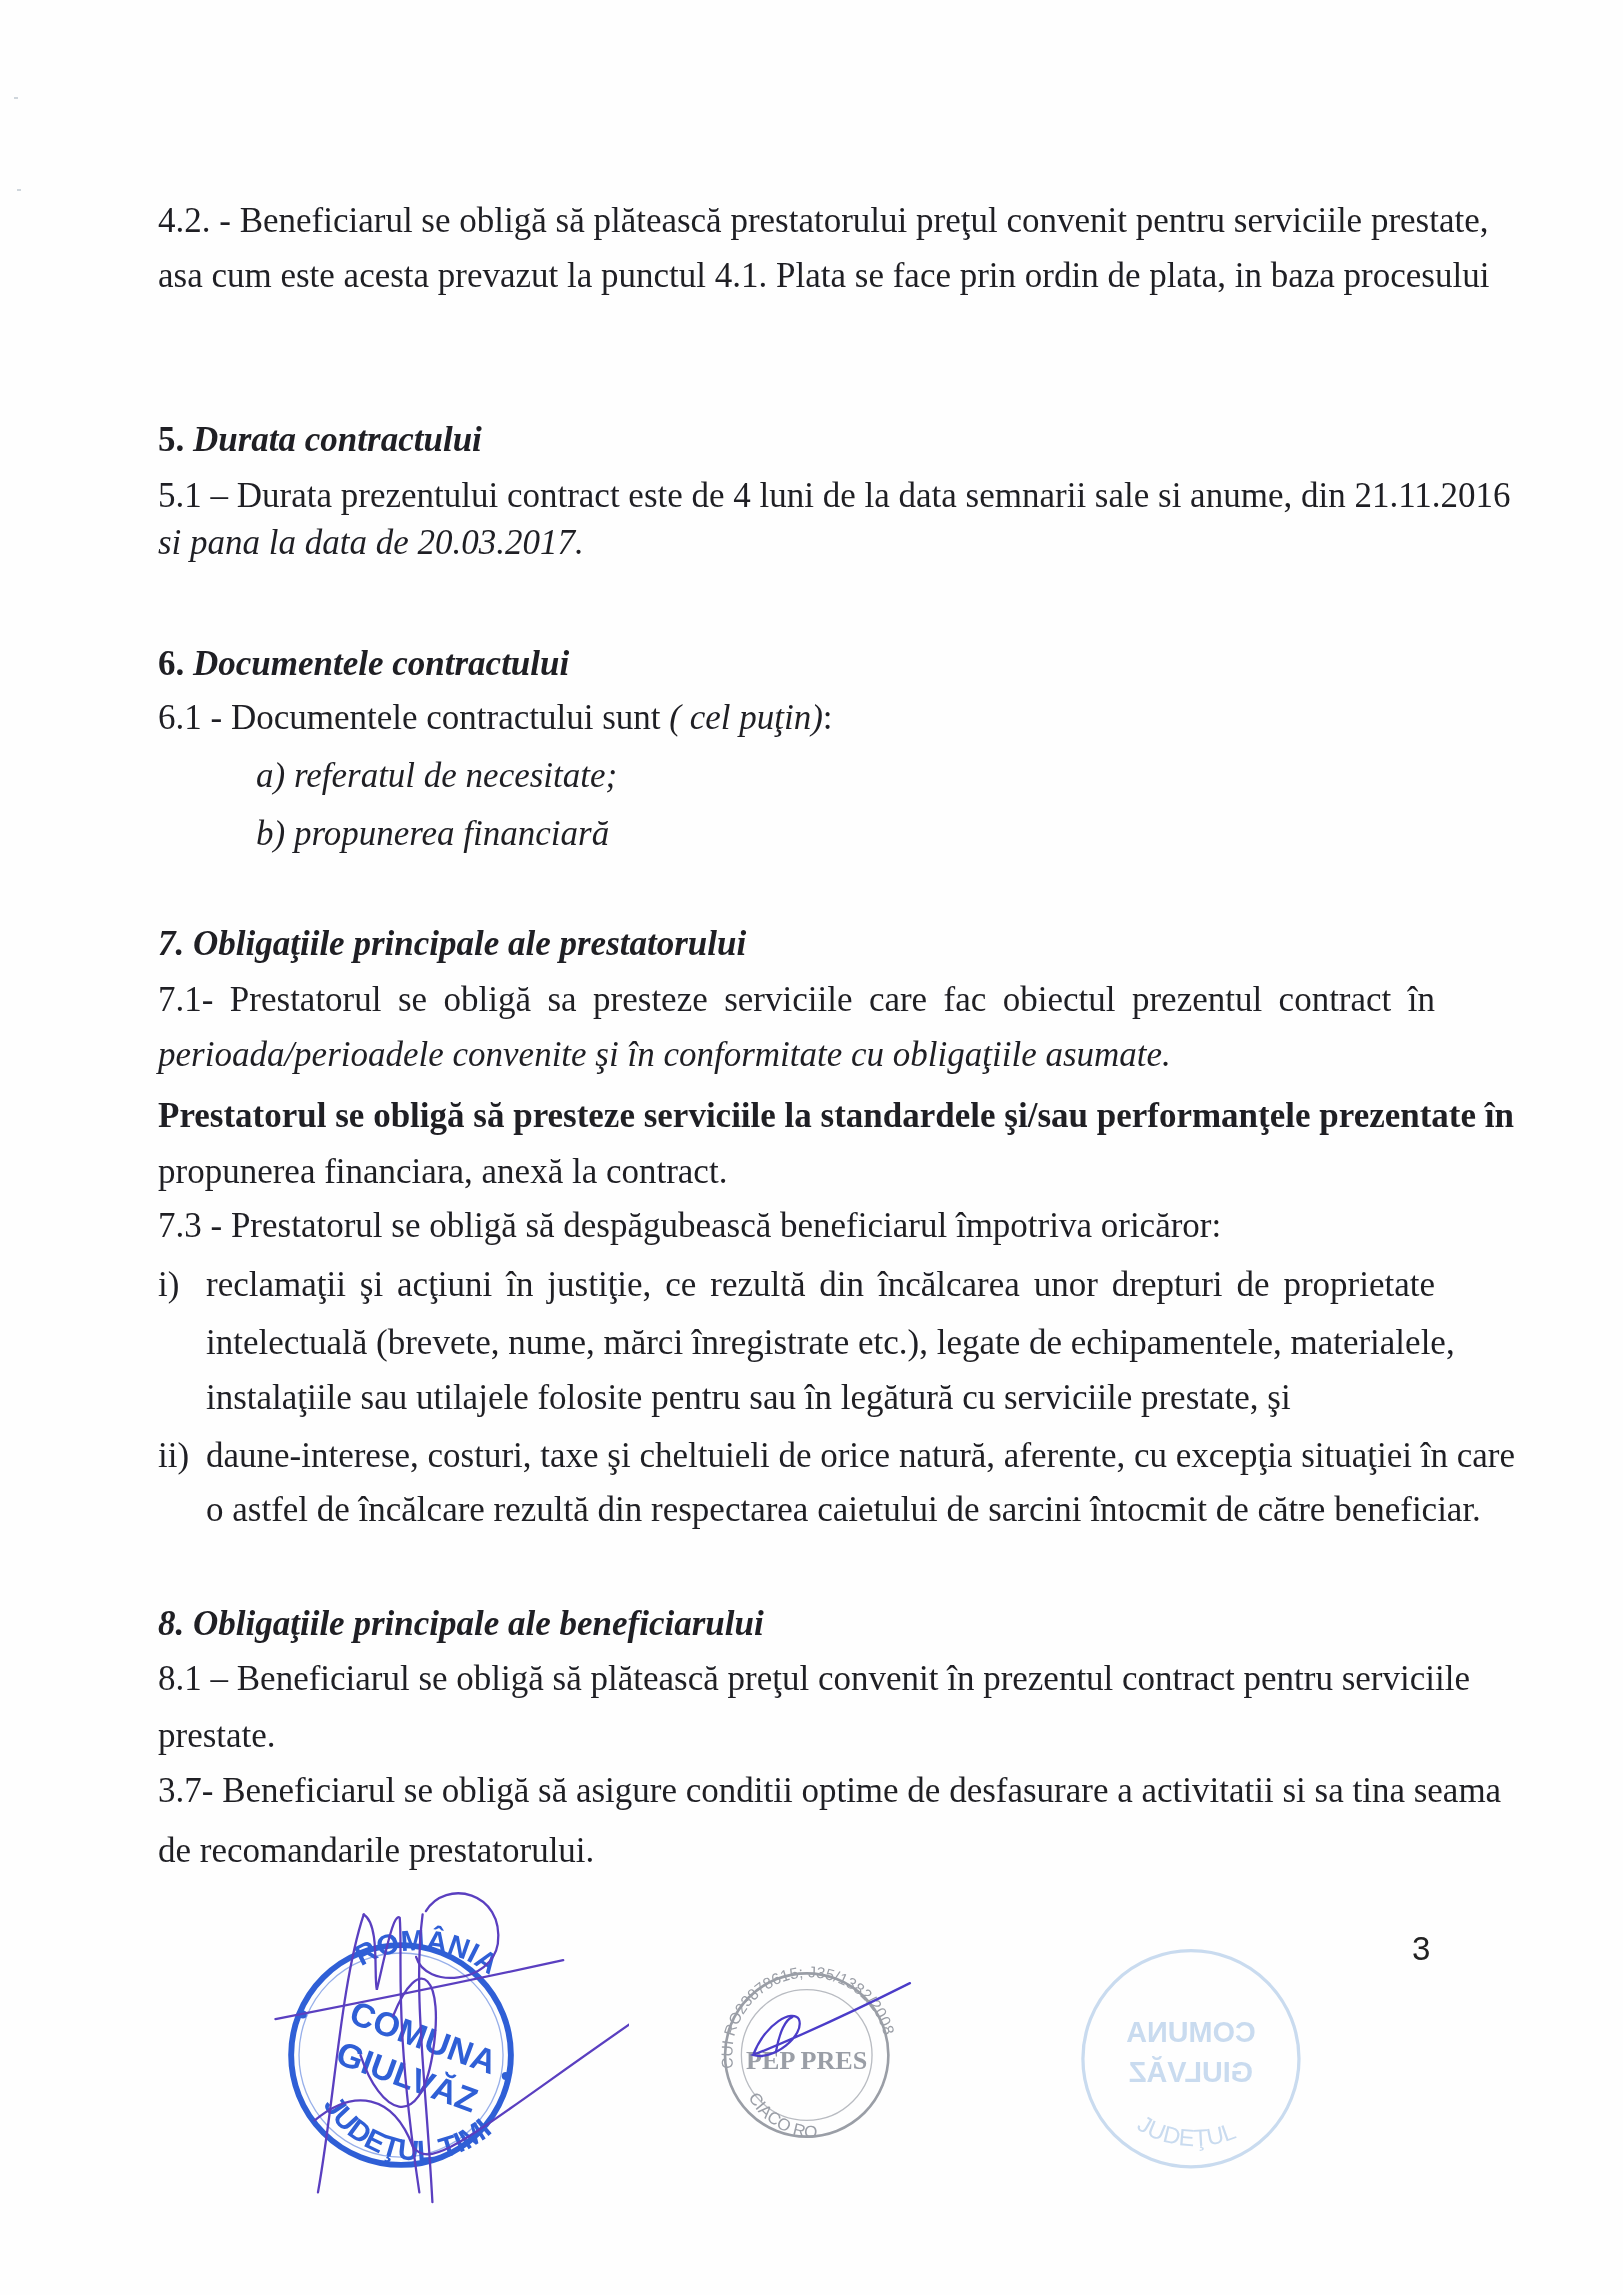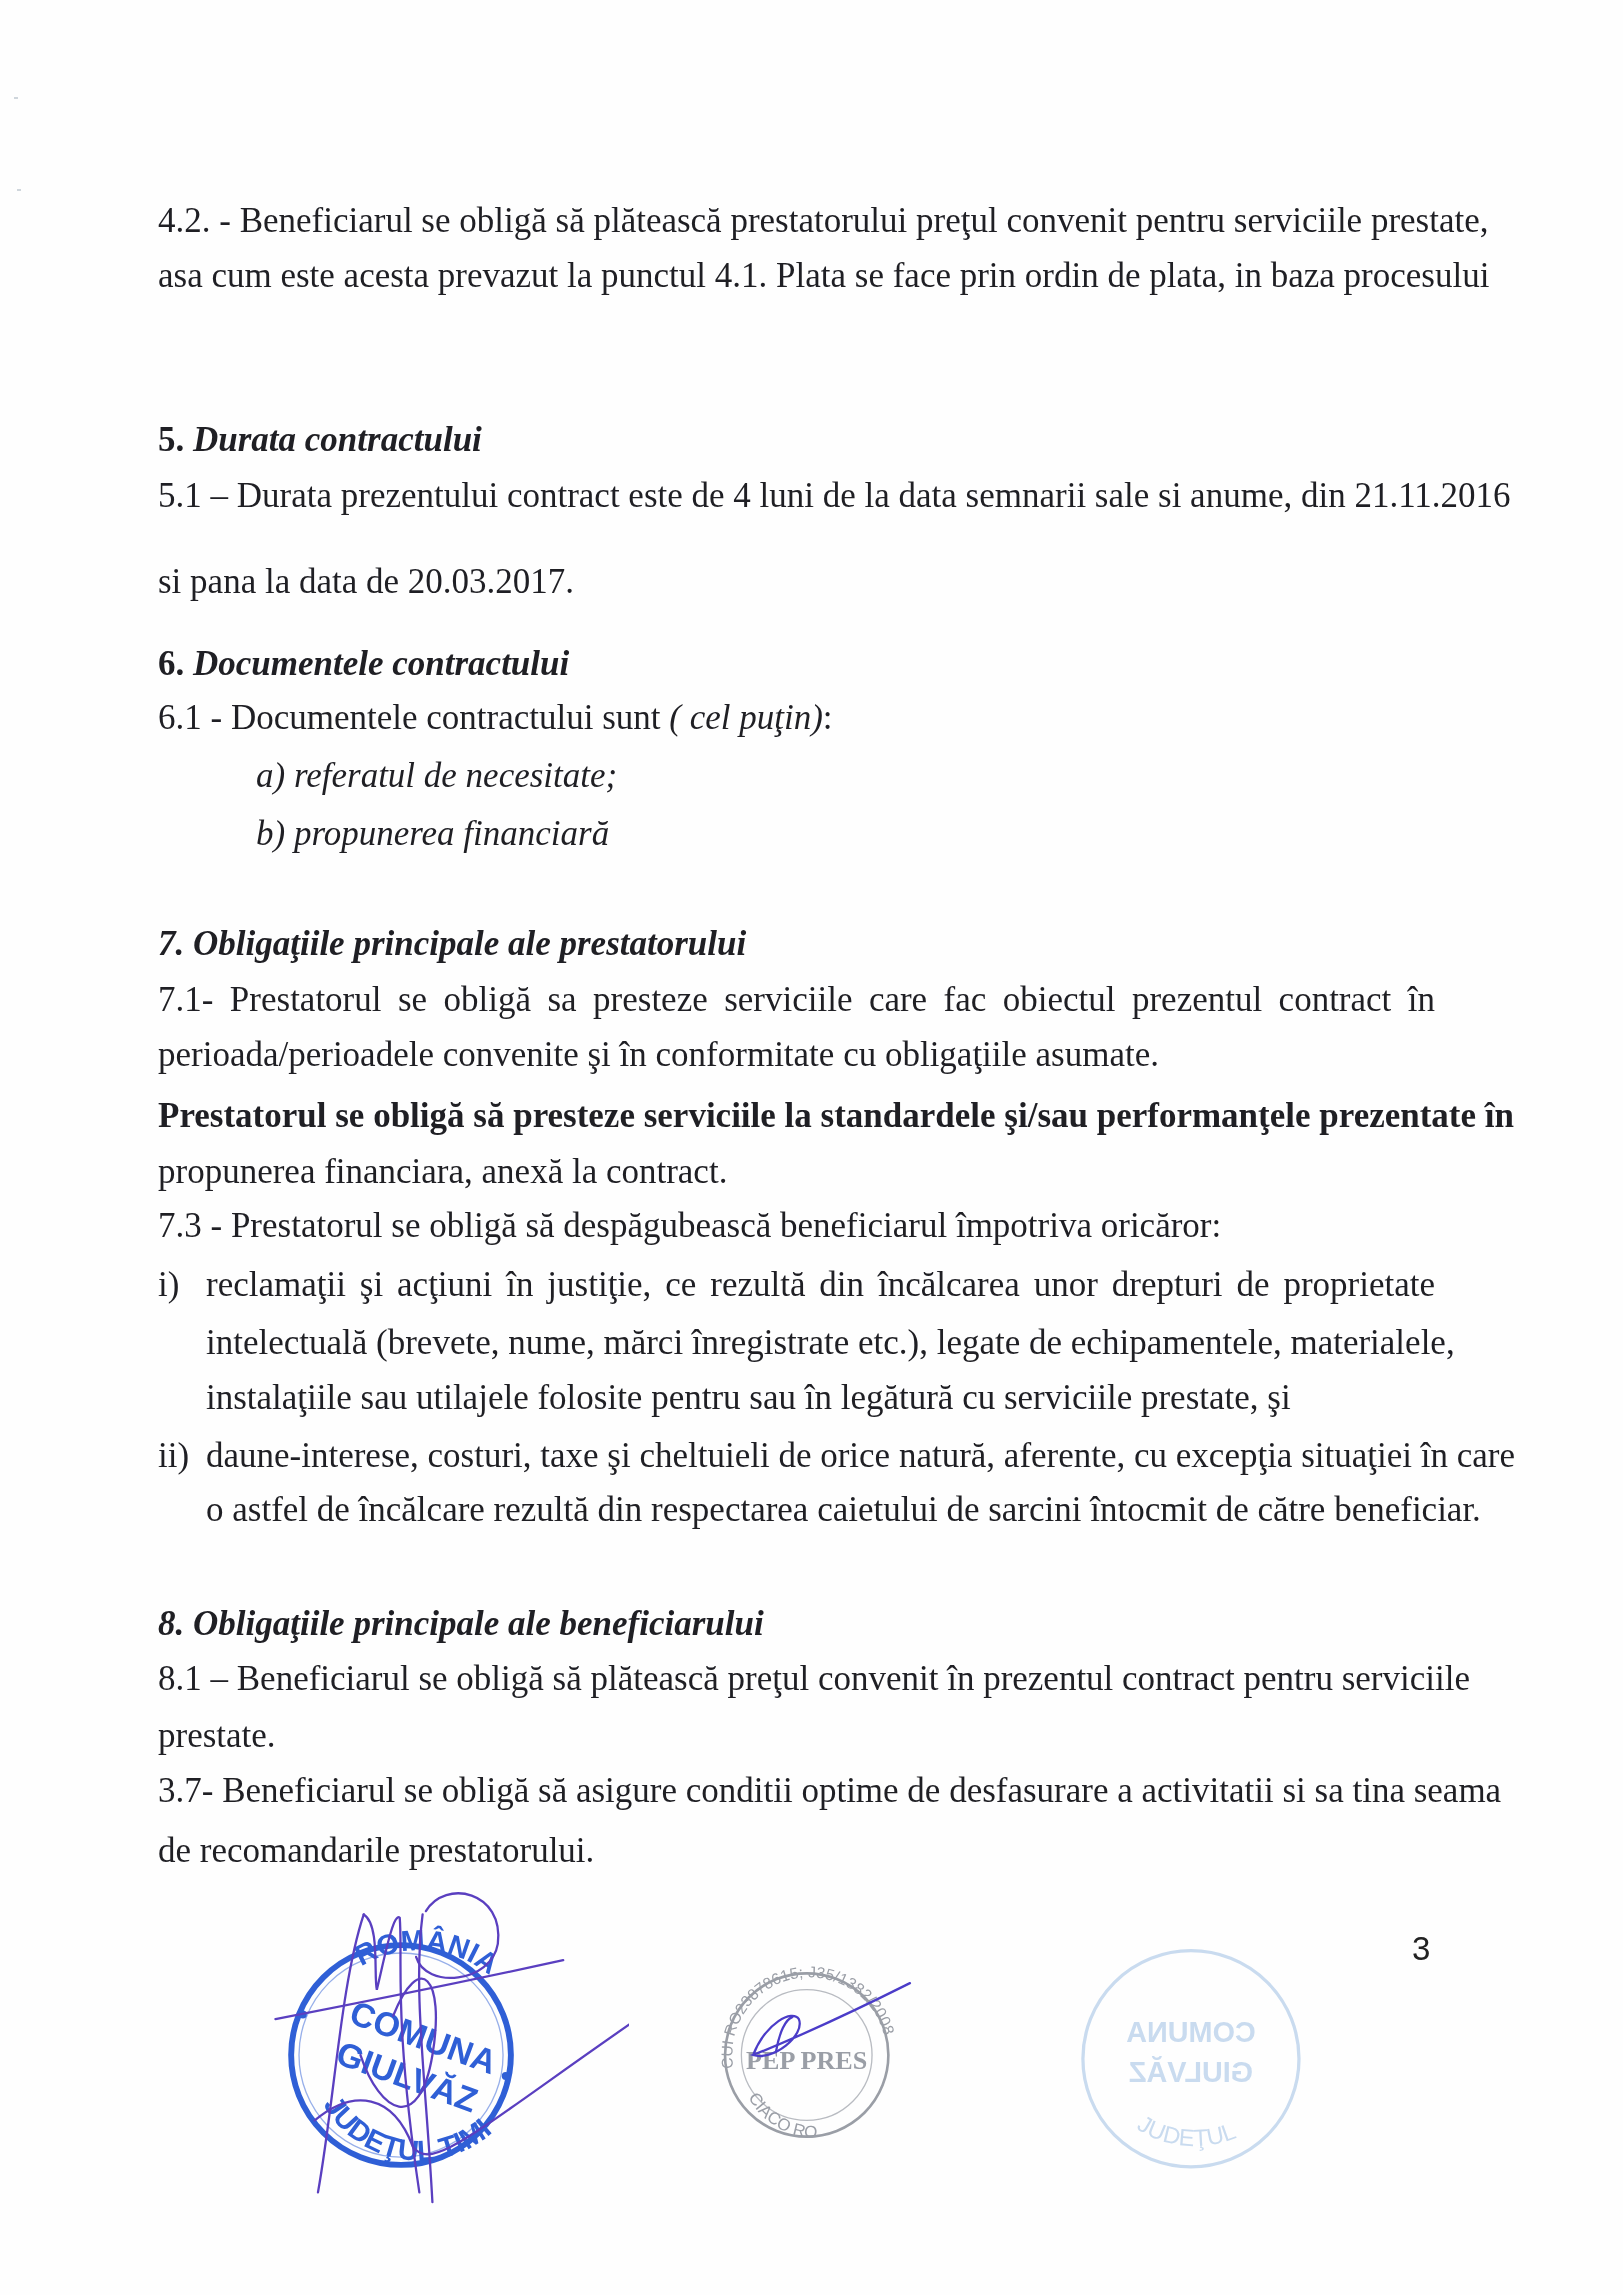--- a/index.html
+++ b/index.html
@@ -39,33 +39,33 @@
   <div class="speck" style="left:17px;top:189px;"></div>
 
   <div class="ln full" style="top:203px;">4.2. -  Beneficiarul se obligă să plătească prestatorului preţul convenit pentru serviciile prestate,</div>
   <div class="ln full" style="top:258px;">asa cum este acesta prevazut la punctul 4.1. Plata se face prin ordin de plata, in baza procesului</div>
 
   <div class="ln plain head" style="top:422px;">
     <span>5.</span>
     <span class="t">Durata contractului</span>
   </div>
   <div class="ln full" style="top:478px;">5.1 – Durata prezentului contract este de 4 luni de la data semnarii sale si anume, din  21.11.2016</div>
-  <div class="ln plain" style="top:564px;">si pana la data de 20.03.2017.</div>
+  <div class="ln plain" style="top:525px;font-style:italic;">si pana la data de 20.03.2017.</div>
 
   <div class="ln plain head" style="top:646px;">
     <span>6.</span>
     <span class="t">Documentele contractului</span>
   </div>
   <div class="ln plain" style="top:700px;"><span>6.1 - Documentele contractului sunt </span><span class="it">( cel puţin)</span><span>:</span></div>
   <div class="ln list-item" style="top:758px;">a) referatul de necesitate;</div>
   <div class="ln list-item" style="top:816px;">b)  propunerea financiară</div>
 
   <div class="ln plain head it" style="top:926px;">7. Obligaţiile principale ale prestatorului</div>
   <div class="ln full" style="top:982px;">7.1- Prestatorul se obligă sa presteze serviciile care fac obiectul prezentul contract în</div>
-  <div class="ln plain" style="top:1037px;">perioada/perioadele convenite şi în conformitate cu obligaţiile asumate.</div>
+  <div class="ln plain" style="top:1037px;font-style:italic;">perioada/perioadele convenite şi în conformitate cu obligaţiile asumate.</div>
   <div class="ln full" style="top:1098px;font-weight:bold;">Prestatorul se obligă să presteze serviciile la standardele şi/sau performanţele prezentate în</div>
   <div class="ln plain" style="top:1154px;">propunerea financiara, anexă la contract.</div>
   <div class="ln plain" style="top:1208px;">7.3 - Prestatorul se obligă să despăgubească beneficiarul împotriva oricăror:</div>
 
   <div class="ln hang-marker" style="top:1267px;">i)</div>
   <div class="ln hang-full" style="top:1267px;">reclamaţii şi acţiuni în justiţie, ce rezultă din încălcarea unor drepturi de proprietate</div>
   <div class="ln hang-full" style="top:1325px;">intelectuală (brevete, nume, mărci înregistrate etc.), legate de echipamentele, materialele,</div>
   <div class="ln hang-text" style="top:1380px;">instalaţiile sau utilajele folosite pentru sau în legătură cu serviciile prestate, şi</div>
 
   <div class="ln hang-marker" style="top:1438px;">ii)</div>

